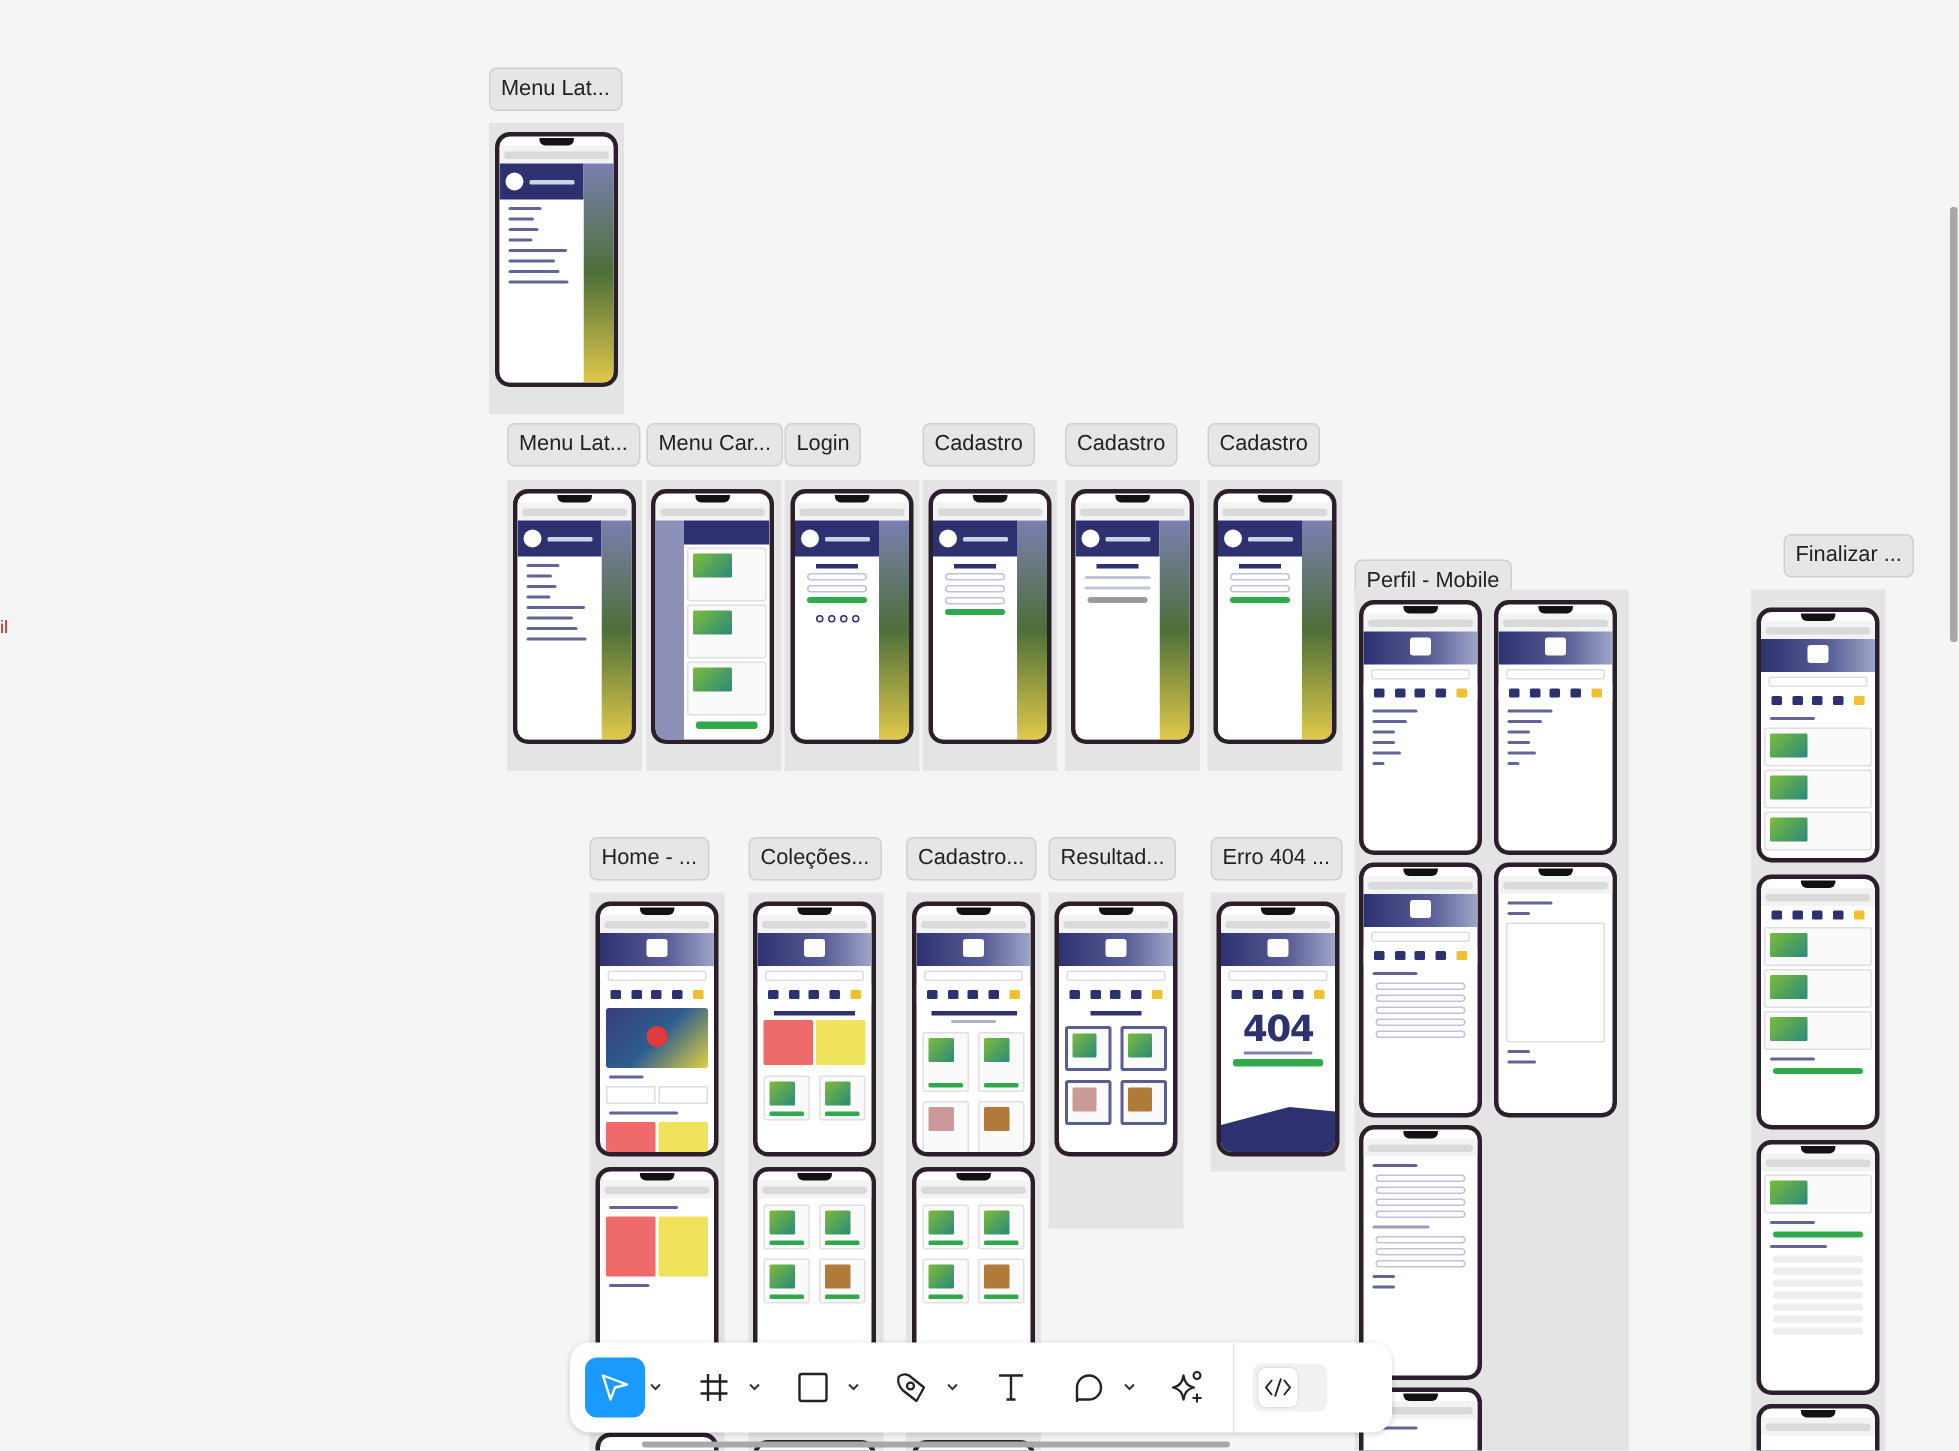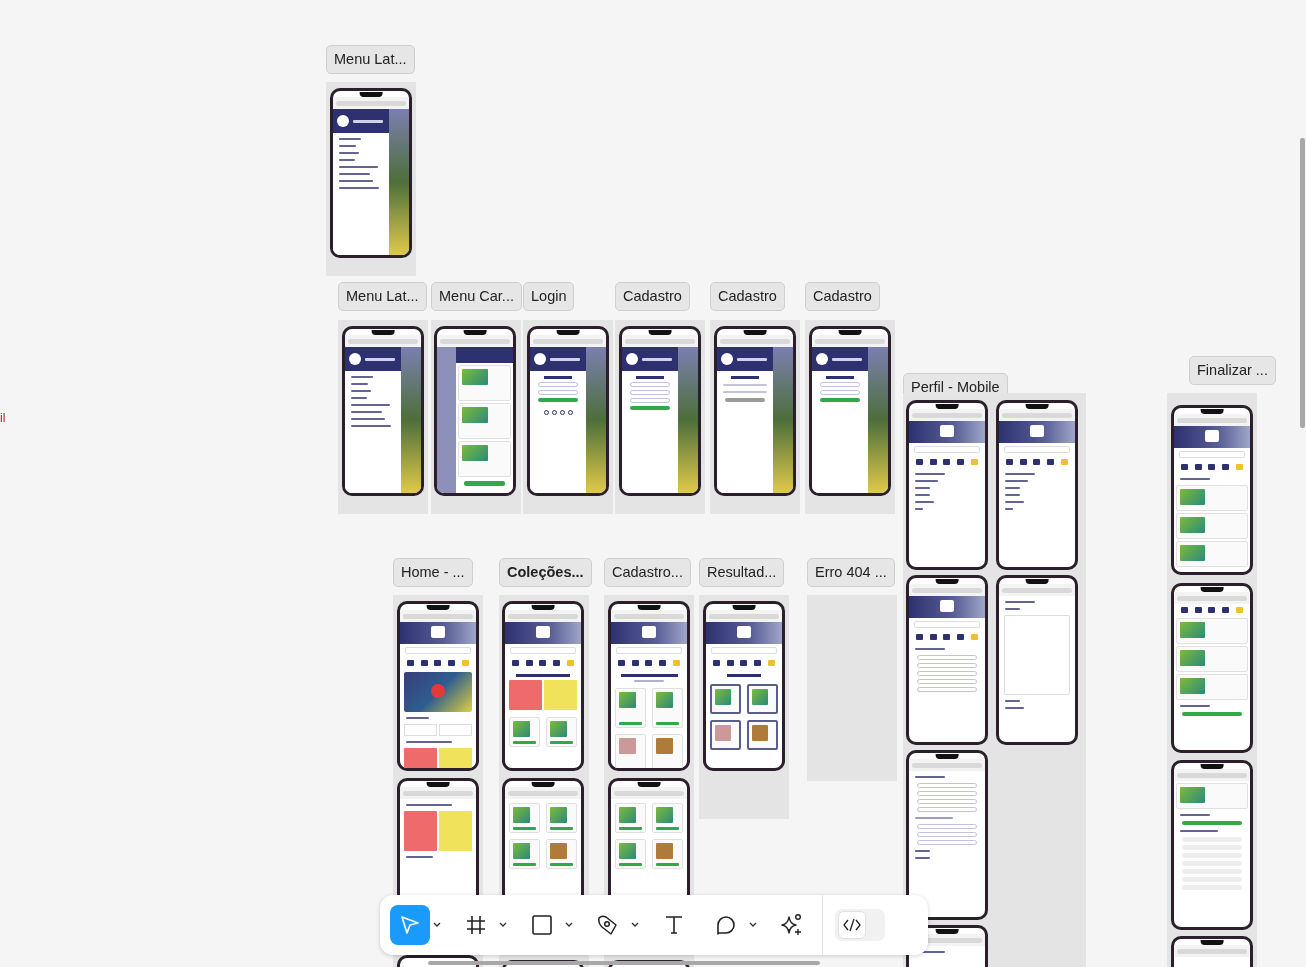--- a/index.html
+++ b/index.html
@@ -433,21 +433,21 @@
   <div class="phone" style="left:1171px;top:936px;width:82px;height:50px;">
     <div class="screen">
         <div class="notch"></div>
         <div class="urlbar">
           <span class="pill"></span>
         </div>
       </div>
   </div>
 
   <div class="frame-label" style="left:393px;top:558px;">Home - ...</div>
-  <div class="frame-label" style="left:499px;top:558px;font-weight:bold;">Coleções...</div>
+  <div class="frame-label" style="left:499px;top:558px;">Coleções...</div>
   <div class="frame-label" style="left:604px;top:558px;">Cadastro...</div>
   <div class="frame-label" style="left:699px;top:558px;">Resultad...</div>
   <div class="frame-label" style="left:807px;top:558px;">Erro 404 ...</div>
 
   <div class="frame-bg" style="left:393px;top:595px;width:90px;height:372px;"></div>
   <div class="frame-bg" style="left:499px;top:595px;width:90px;height:372px;"></div>
   <div class="frame-bg" style="left:604px;top:595px;width:90px;height:372px;"></div>
   <div class="frame-bg" style="left:699px;top:595px;width:90px;height:224px;"></div>
   <div class="frame-bg" style="left:807px;top:595px;width:90px;height:186px;"></div>
 
@@ -663,20 +663,43 @@
           <div class="card" style="border:2px solid #5a5d92">
             <div class="img" style="background:#c99"></div>
           </div>
           <div class="card" style="border:2px solid #5a5d92">
             <div class="img" style="background:#b07a3a"></div>
           </div>
         </div>
       </div>
   </div>
 
+  <div class="phone" style="left:811px;top:601px;width:82px;height:170px;">
+    <div class="screen">
+        <div class="notch"></div>
+        <div class="urlbar">
+          <span class="pill"></span>
+        </div>
+        <div class="hdr">
+          <span class="logo"></span>
+        </div>
+        <div class="search"></div>
+      <div class="cats">
+          <i></i>
+          <i></i>
+          <i></i>
+          <i></i>
+          <i class="gold"></i>
+        </div>
+      <div class="big404">404</div>
+      <div class="line" style="width:60%;margin:1px auto;background:#2e3170;opacity:.6"></div>
+      <div class="green" style="height:5px;"></div>
+      <div style="position:absolute;left:0;right:0;bottom:0;height:30px;background:#2e3170;clip-path:polygon(0 40%,60% 0,100% 10%,100% 100%,0 100%)"></div>
+      </div>
+  </div>
 
   <div id="hscroll"></div>
   <div id="vscroll"></div>
 
   <div id="toolbar">
     <div class="tb-btn active">
       <svg width="24" height="24" viewBox="0 0 24 24">
           <path d="M4 4 L20 10 L12 12 L9 20 Z" fill="none" stroke="#fff" stroke-width="1.6" stroke-linejoin="round"></path>
         </svg>
     </div>

